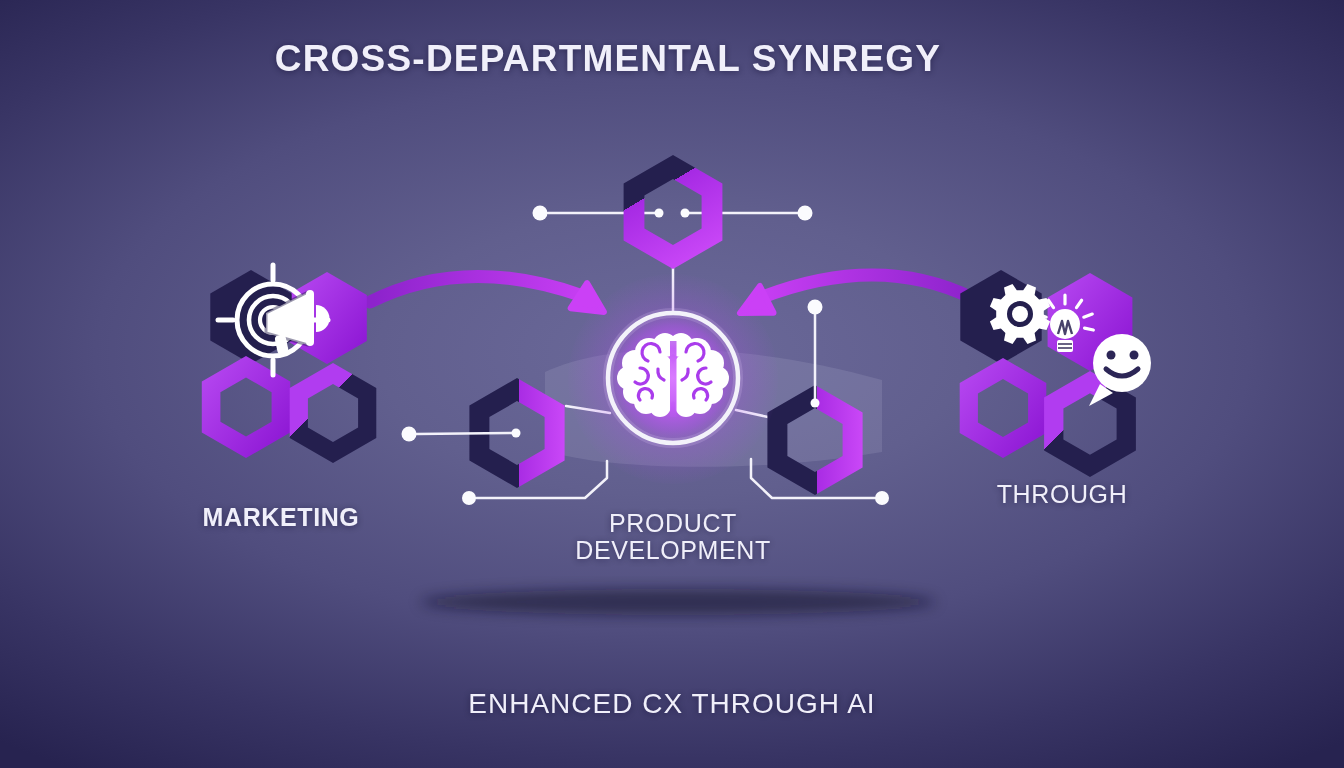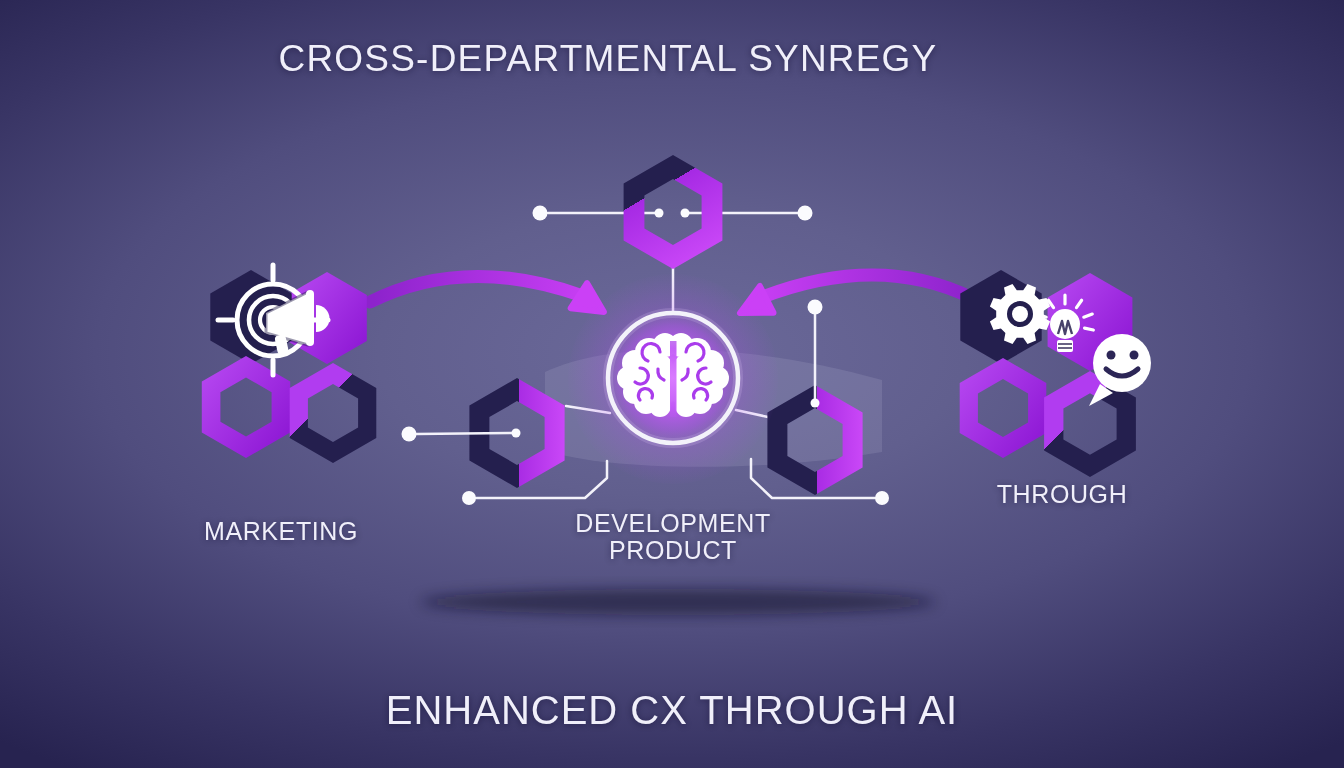--- a/index.html
+++ b/index.html
@@ -7,24 +7,24 @@
     position:relative;width:1344px;height:768px;overflow:hidden;
     font-family:"Liberation Sans", sans-serif;
     background:radial-gradient(ellipse 78% 66% at 50% 46%,
       #6b699a 0%, #615f8e 28%, #504d7e 55%, #383464 80%, #272350 100%);
   }
   .label{
     position:absolute;color:#f0effa;text-align:center;
     text-shadow:0 1px 6px rgba(10,6,40,.45);
     -webkit-user-select:none;user-select:none;
   }
-  .title{top:38px;left:0;width:1216px;font-size:37px;letter-spacing:1.2px;font-weight:400;}
-  .footer{top:688px;left:0;width:1344px;font-size:40px;letter-spacing:1px;font-weight:400;}
+  .title{top:38px;left:0;width:1216px;font-size:37px;letter-spacing:1.2px;font-weight:700;}
+  .footer{top:688px;left:0;width:1344px;font-size:28px;letter-spacing:1px;font-weight:400;}
   .node-label{font-size:25px;letter-spacing:.6px;line-height:27px;font-weight:400;}
-  #lbl-marketing{left:131px;top:518px;width:300px;}
+  #lbl-marketing{left:131px;top:504px;width:300px;font-weight:bold;}
   #lbl-product{left:513px;top:510px;width:320px;}
   #lbl-cx{left:892px;top:481px;width:340px;}
   svg{position:absolute;left:0;top:0;}
 </style>
 </head>
 <body>
 
 <div id="stage">
   <svg id="scene" width="1344" height="768" viewBox="0 0 1344 768">
       <defs>
@@ -201,20 +201,20 @@
         <circle cx="1111" cy="355" r="4.5" fill="#2c2656"></circle>
         <circle cx="1134" cy="355" r="4.5" fill="#2c2656"></circle>
         <path d="M1106,369 Q1122,383 1138,369" fill="none" stroke="#2c2656" stroke-width="5" stroke-linecap="round"></path>
       </g>
     </svg>
   <div class="label title">CROSS-DEPARTMENTAL SYNREGY</div>
   <div class="label node-label" id="lbl-marketing">
     <div>MARKETING</div>
   </div>
   <div class="label node-label" id="lbl-product">
+    <div>PRODUCT</div>
     <div>DEVELOPMENT</div>
-    <div>PRODUCT</div>
   </div>
   <div class="label node-label" id="lbl-cx">
     <div>THROUGH</div>
   </div>
   <div class="label footer">ENHANCED CX THROUGH AI</div>
 </div>
 
 </body></html>

